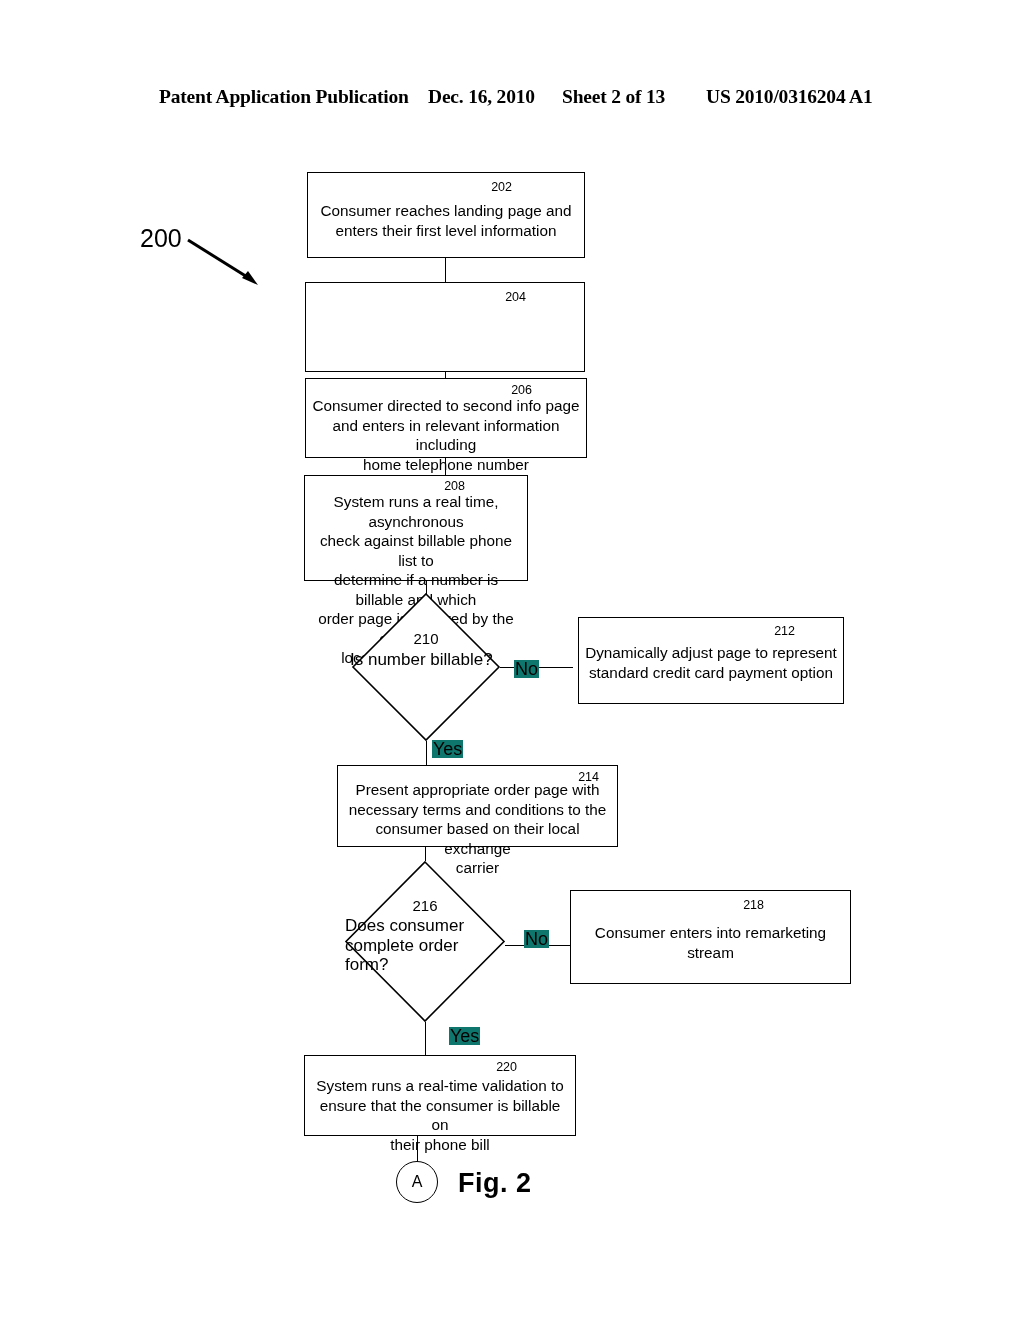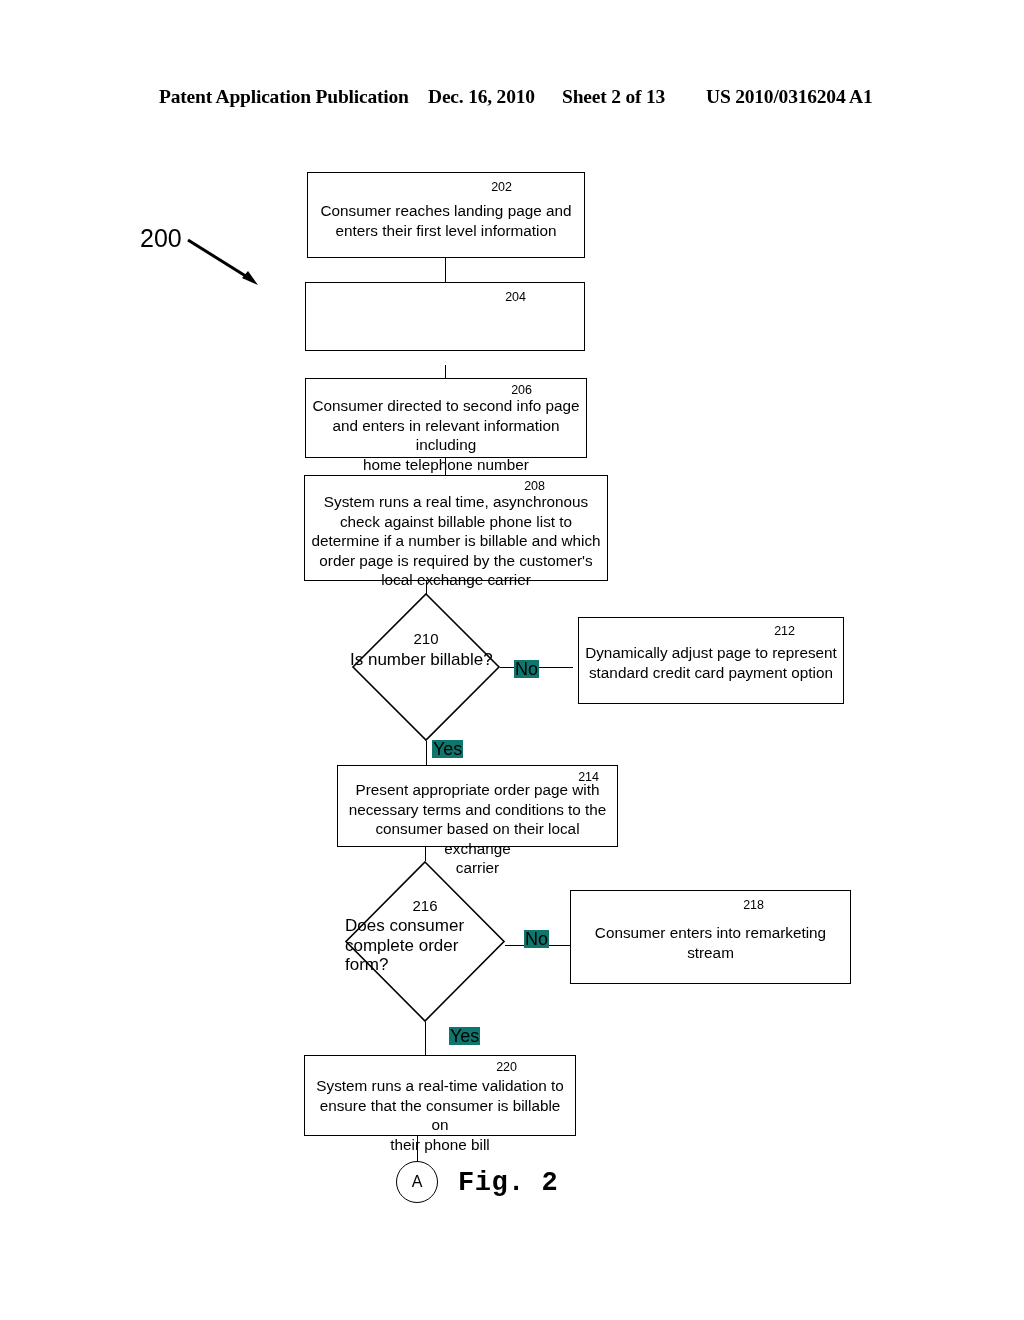--- a/index.html
+++ b/index.html
@@ -69,29 +69,29 @@
     padding: 0 6px;
     box-sizing: border-box;
     white-space: pre-line;
   }
 
   
   #box-202 { left: 307px; top: 172px;  width: 278px; height: 86px; }
   #box-202 .node-ref  { top: 8px; right: 72px; }
   #box-202 .node-text { top: 28px; }
 
-  #box-204 { left: 305px; top: 282px;  width: 280px; height: 69px; }
+  #box-204 { left: 305px; top: 282px;  width: 280px; height: 90px; }
   #box-204 .node-ref  { top: 8px; right: 58px; }
   #box-204 .node-text { top: 32px; }
 
   #box-206 { left: 305px; top: 378px;  width: 282px; height: 80px; }
   #box-206 .node-ref  { top: 5px; right: 54px; }
   #box-206 .node-text { top: 17px; }
 
-  #box-208 { left: 304px; top: 475px;  width: 304px; height: 106px; }
+  #box-208 { left: 304px; top: 475px;  width: 224px; height: 106px; }
   #box-208 .node-ref  { top: 4px; right: 62px; }
   #box-208 .node-text { top: 16px; }
 
   #box-212 { left: 578px; top: 617px;  width: 266px; height: 87px; }
   #box-212 .node-ref  { top: 7px; right: 48px; }
   #box-212 .node-text { top: 25px; }
 
   #box-214 { left: 305px; top: 765px;  width: 281px; height: 82px; margin-left: 32px; }
   #box-214 .node-ref  { top: 5px; right: 18px; }
   #box-214 .node-text { top: 14px; }
@@ -171,21 +171,21 @@
     text-align: center;
     font-size: 16px;
     line-height: 39px;
   }
 
   
   #fig-caption {
     position: absolute;
     left: 458px;
     top: 1168px;
-    font-family: Liberation Mono, monospace;
+    font-family: Liberation Sans, sans-serif;
     font-weight: bold;
     font-size: 27px;
     letter-spacing: 0.5px;
   }
 
   
   #diagram-label {
     position: absolute;
     left: 140px;
     top: 226px;

